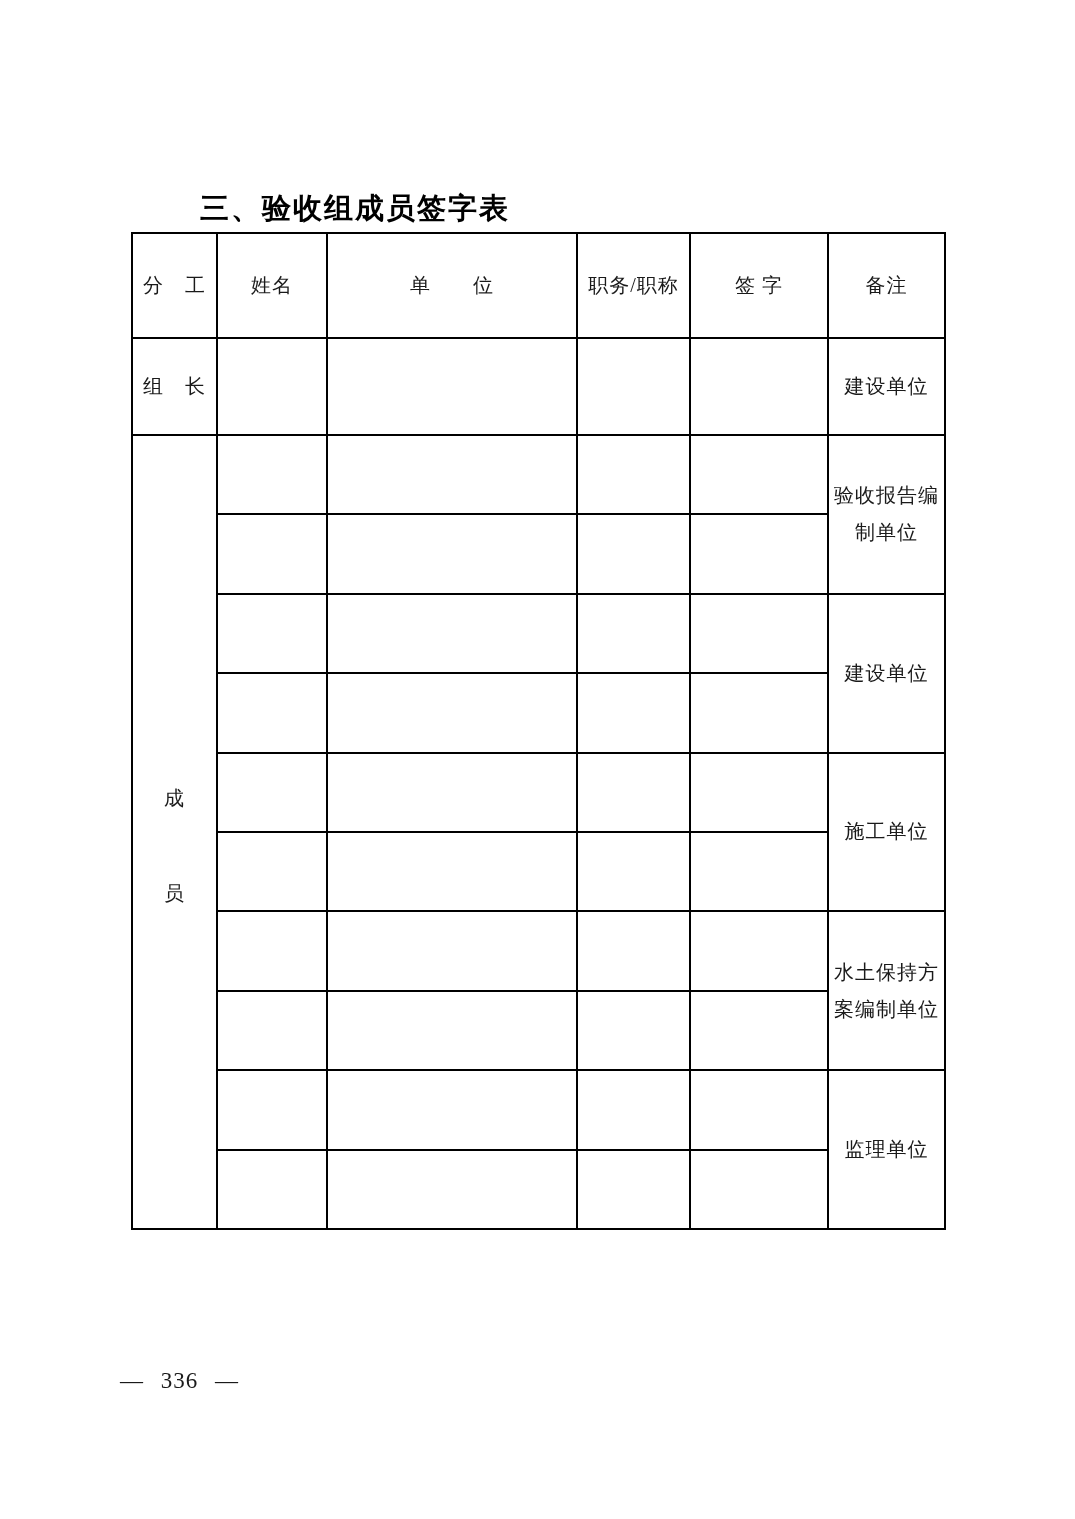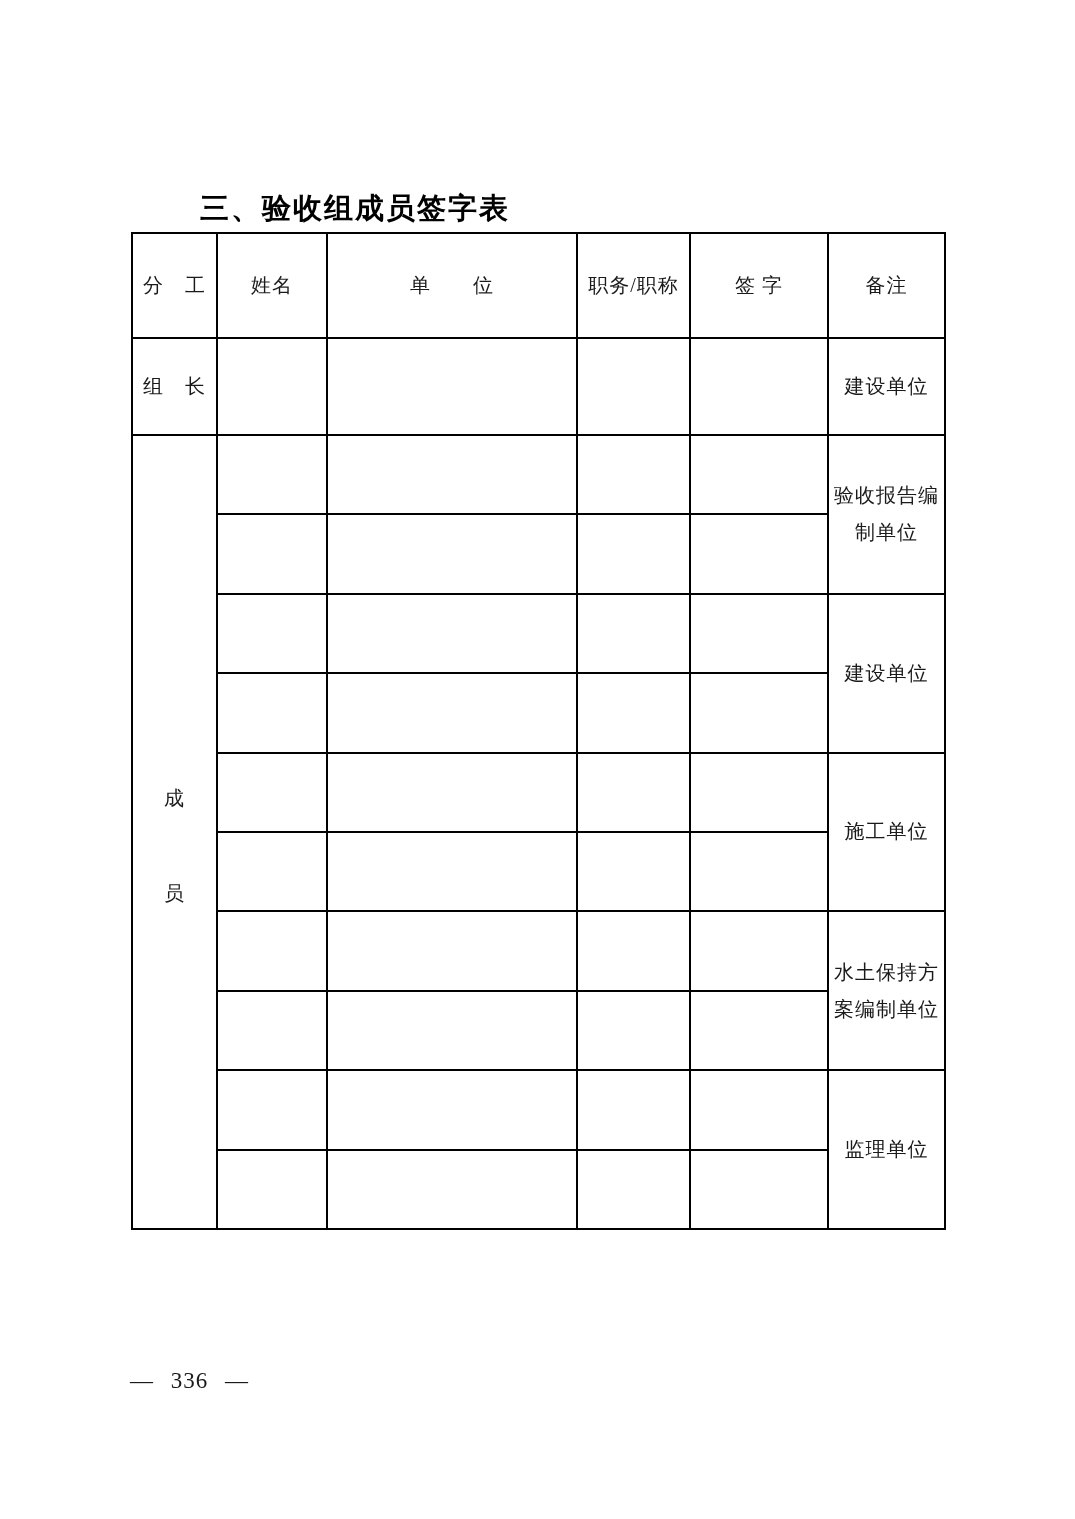--- a/index.html
+++ b/index.html
@@ -61,21 +61,21 @@
     flex-direction: column;
     align-items: center;
     justify-content: center;
     height: 100%;
     padding-top: 28px;
     box-sizing: border-box;
     row-gap: 68px;
   }
   .page-number {
     position: absolute;
-    left: 130px;
+    left: 120px;
     top: 1368px;
     font-family: "Liberation Serif", "DejaVu Serif", serif;
     font-size: 23px;
     letter-spacing: 1px;
     word-spacing: 10px;
     color: #1a1a1a;
     white-space: nowrap;
   }
 </style>
 </head>

